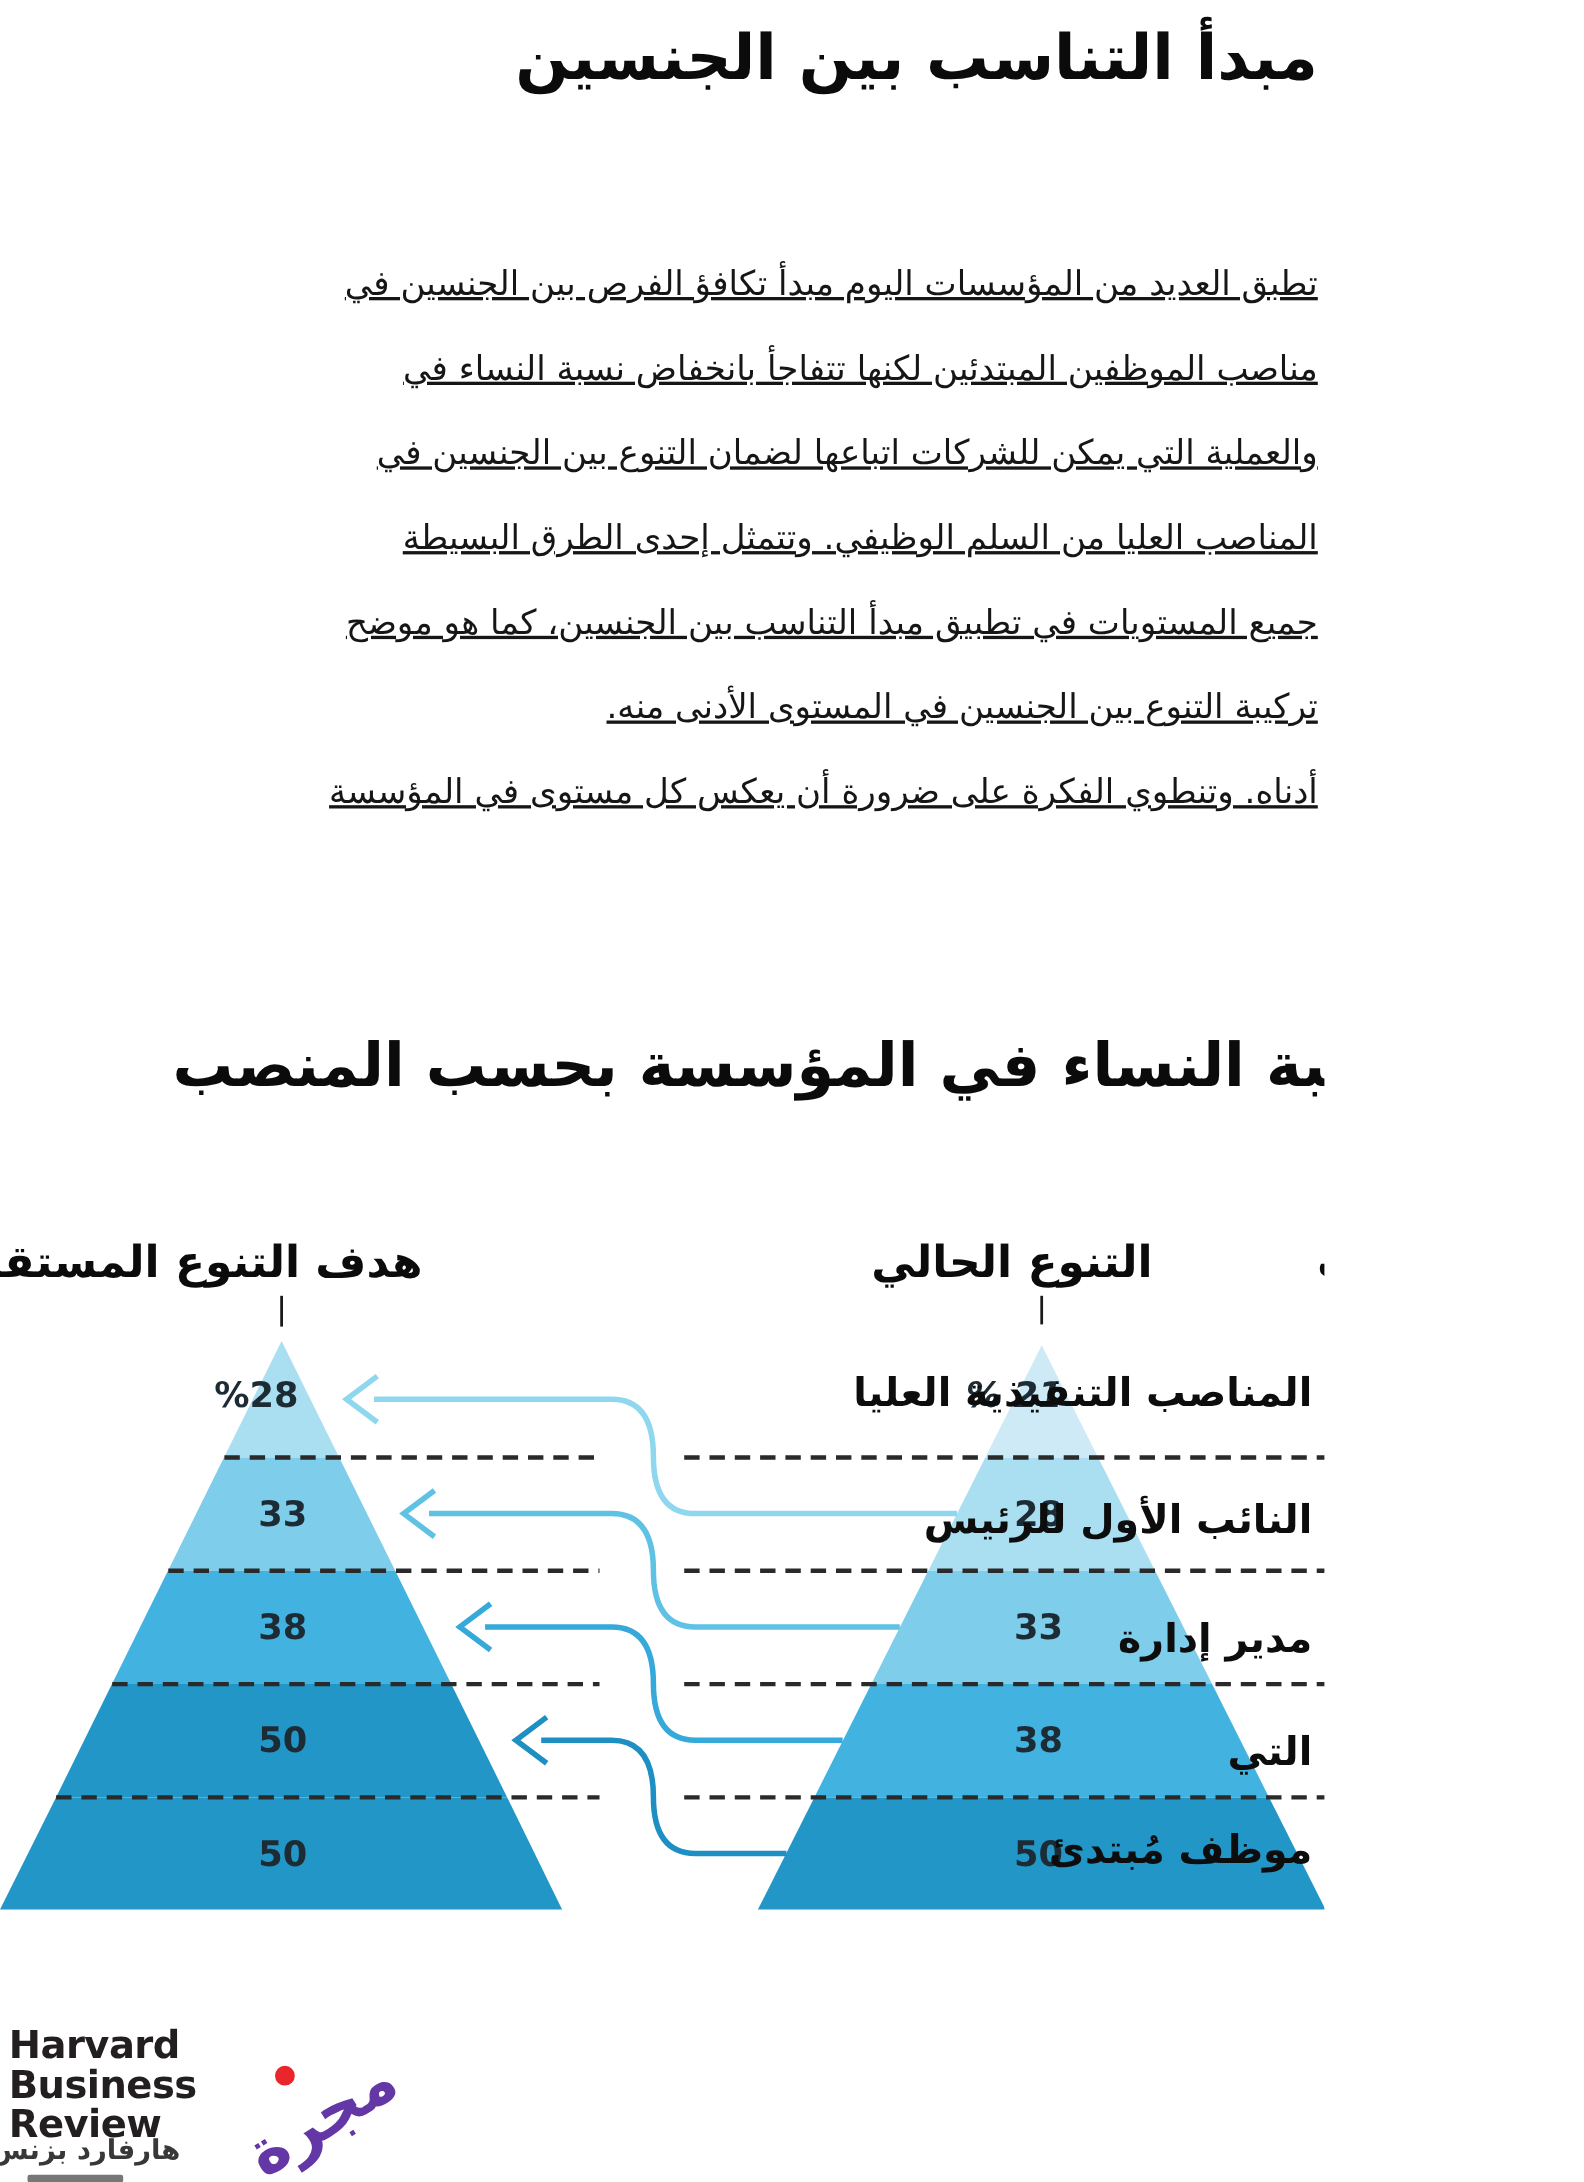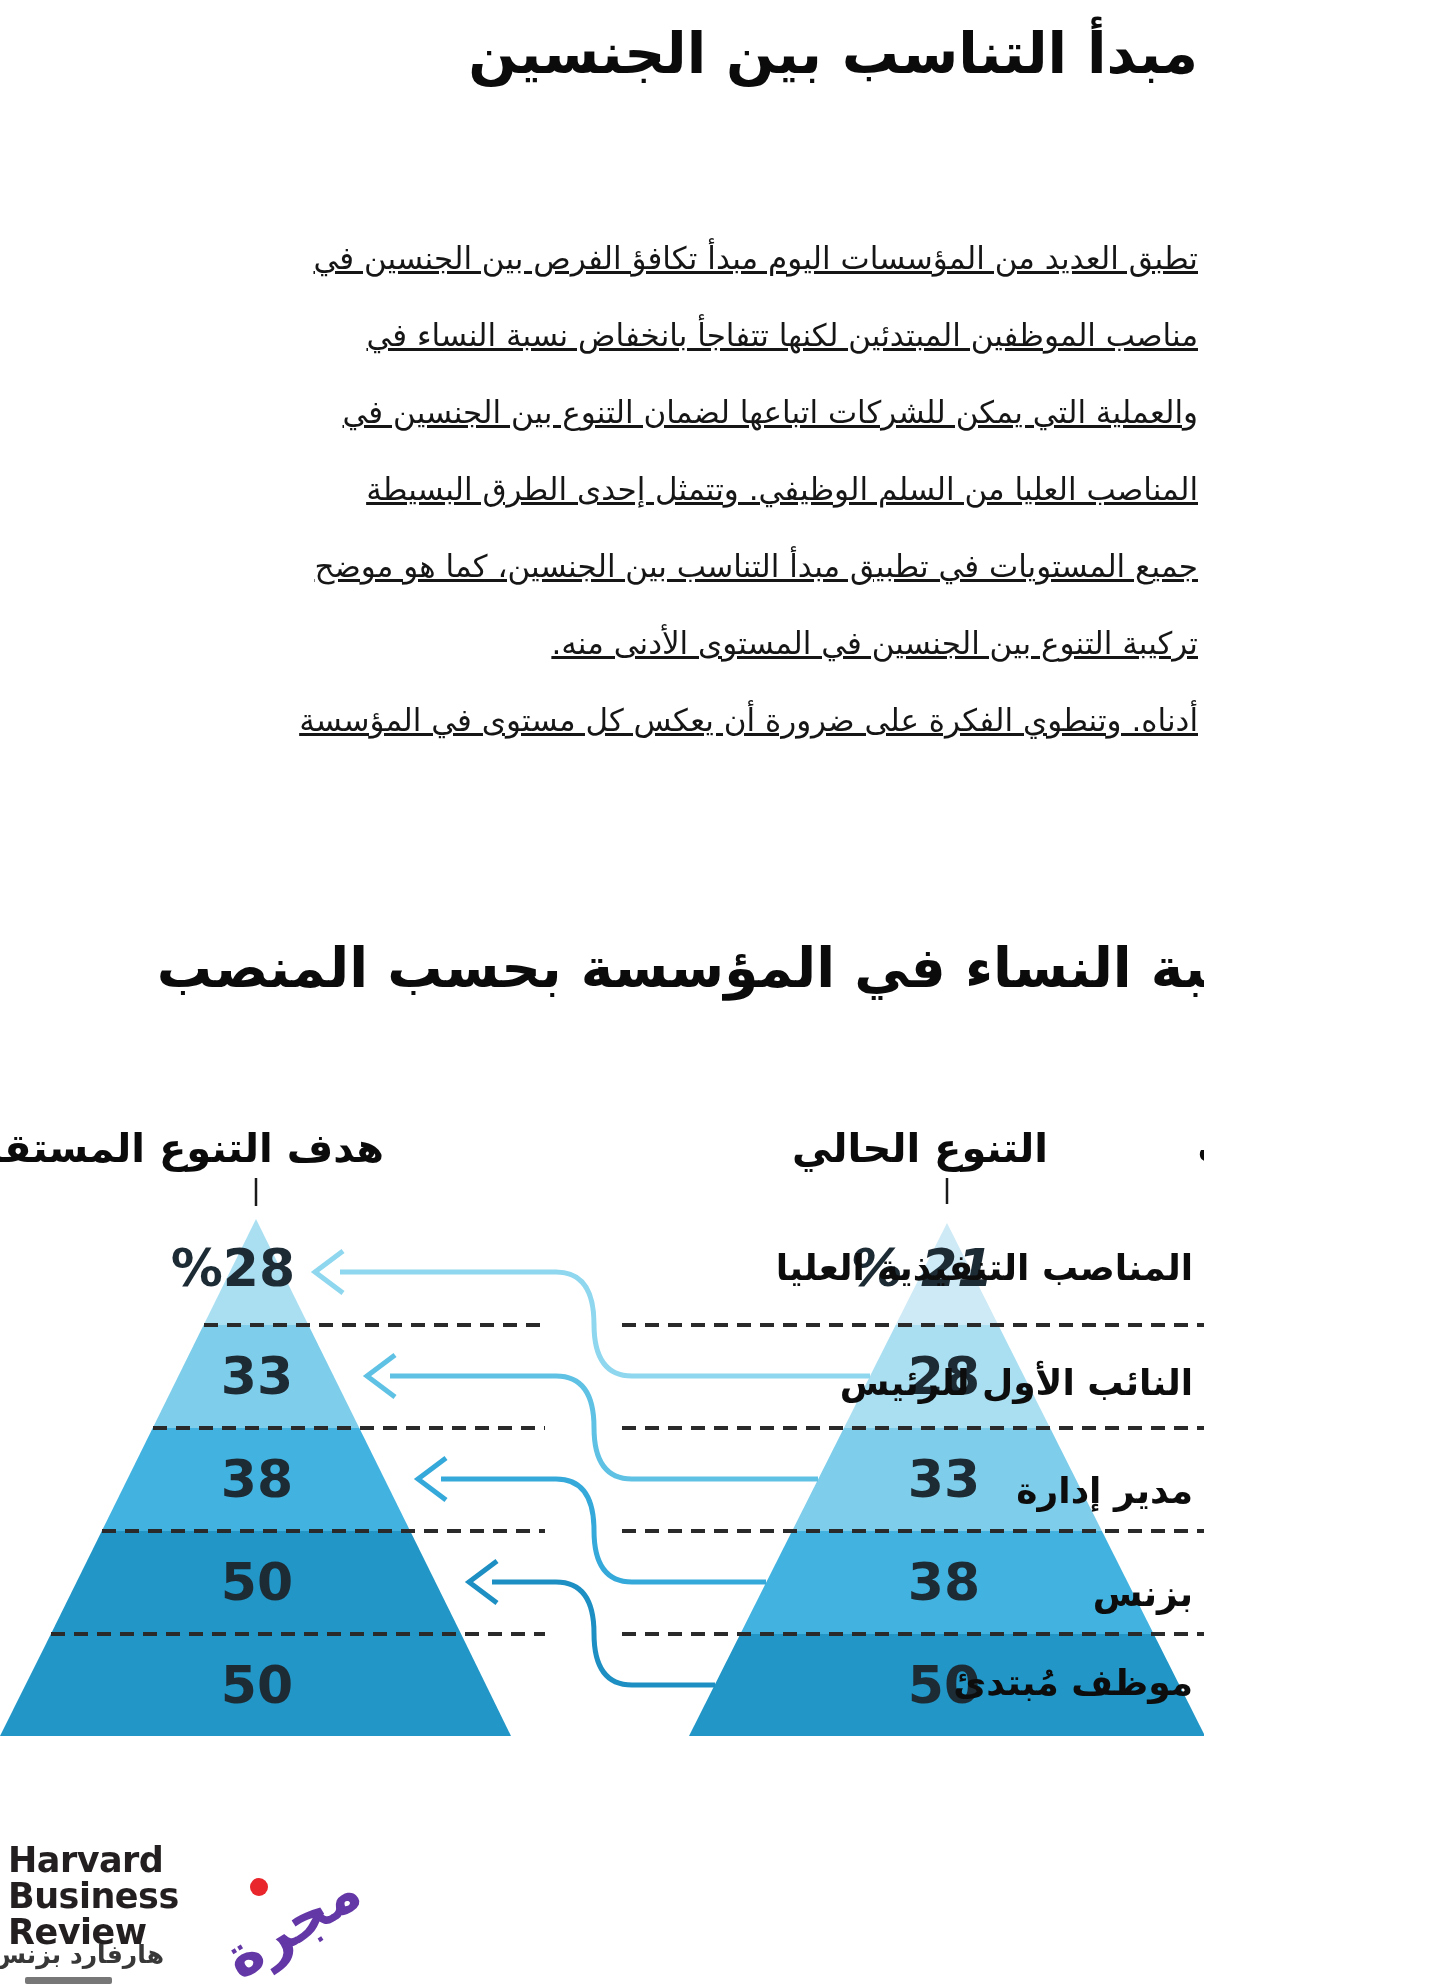--- a/index.html
+++ b/index.html
@@ -14,21 +14,21 @@
   #intro{top:220px;right:6px;left:52px;direction:rtl;text-align:right;}
   .intro-line{font-size:31px;line-height:77px;font-weight:normal;color:#161616;text-decoration:underline;}
   #chart-title{top:938px;left:0;width:1440px;text-align:center;direction:rtl;
     font-size:55px;line-height:60px;font-weight:bold;color:#0b0b0b;}
   .col-header{top:1112px;direction:rtl;text-align:center;white-space:nowrap;
     font-size:40px;line-height:72px;font-weight:bold;color:#0b0b0b;}
   #hdr-future{left:24px;width:360px;}
   #hdr-current{left:790px;width:260px;}
   #hdr-position{left:1154px;width:240px;}
   
-  .pyr-value{direction:ltr;text-align:center;font-size:52px;font-weight:bold;
+  .pyr-value{direction:ltr;text-align:center;font-size:32px;font-weight:bold;
     white-space:nowrap;transform:translate(-50%,-50%);}
   
   .row-label{right:11px;direction:rtl;text-align:right;white-space:nowrap;
     font-size:36px;font-weight:bold;color:#0d0d0d;transform:translateY(-50%);}
   
   #brand{left:8px;top:1842px;color:#231f20;}
   .brand-line{font-size:35px;line-height:36px;font-weight:bold;letter-spacing:-0.5px;}
   #brand-tagline{left:8px;top:1940px;width:156px;direction:rtl;text-align:left;
     font-size:25px;font-weight:bold;color:#383838;white-space:nowrap;}
   #partner-logo{left:222px;top:1866px;width:140px;height:105px;}
@@ -124,21 +124,21 @@
 
   <div class="abs pyr-value" style="left: 922px; top: 1268px; color: rgb(29, 43, 53); font-style: italic;">% 21</div>
   <div class="abs pyr-value" style="left: 944px; top: 1376px; color: rgb(29, 43, 53);">28</div>
   <div class="abs pyr-value" style="left: 944px; top: 1479px; color: rgb(29, 43, 53);">33</div>
   <div class="abs pyr-value" style="left: 944px; top: 1582px; color: rgb(29, 43, 53);">38</div>
   <div class="abs pyr-value" style="left: 944px; top: 1685px; color: rgb(29, 43, 53);">50</div>
 
   <div class="abs row-label" style="top:1267px;">المناصب التنفيذية العليا</div>
   <div class="abs row-label" style="top:1382px;">النائب الأول للرئيس</div>
   <div class="abs row-label" style="top:1490px;">مدير إدارة</div>
-  <div class="abs row-label" style="top:1593px;">بزنس</div>
+  <div class="abs row-label" style="top:1593px;">التي</div>
   <div class="abs row-label" style="top:1682px;">موظف مُبتدئ</div>
 
   <div id="brand" class="abs">
     <div class="brand-line">Harvard</div>
     <div class="brand-line">Business</div>
     <div class="brand-line">Review</div>
   </div>
   <div id="brand-tagline" class="abs">هارفارد بزنس ريفيو</div>
 
   <div id="partner-logo" class="abs">

